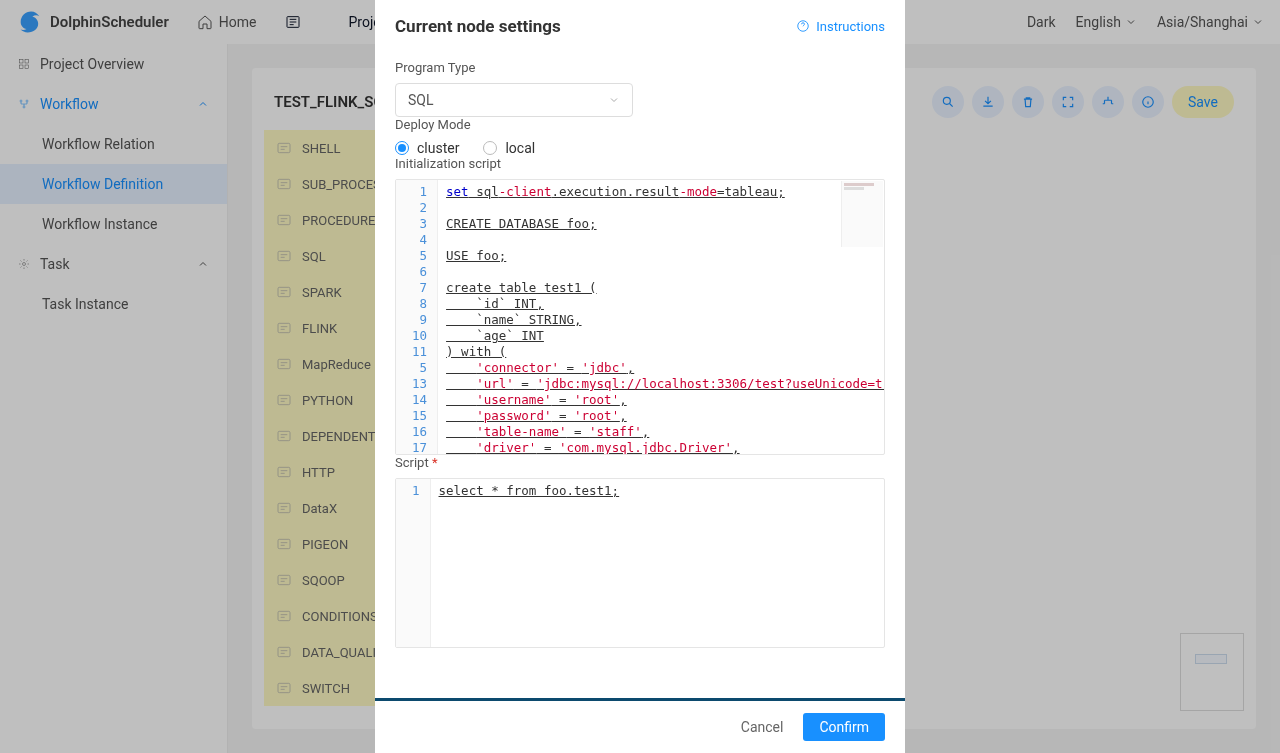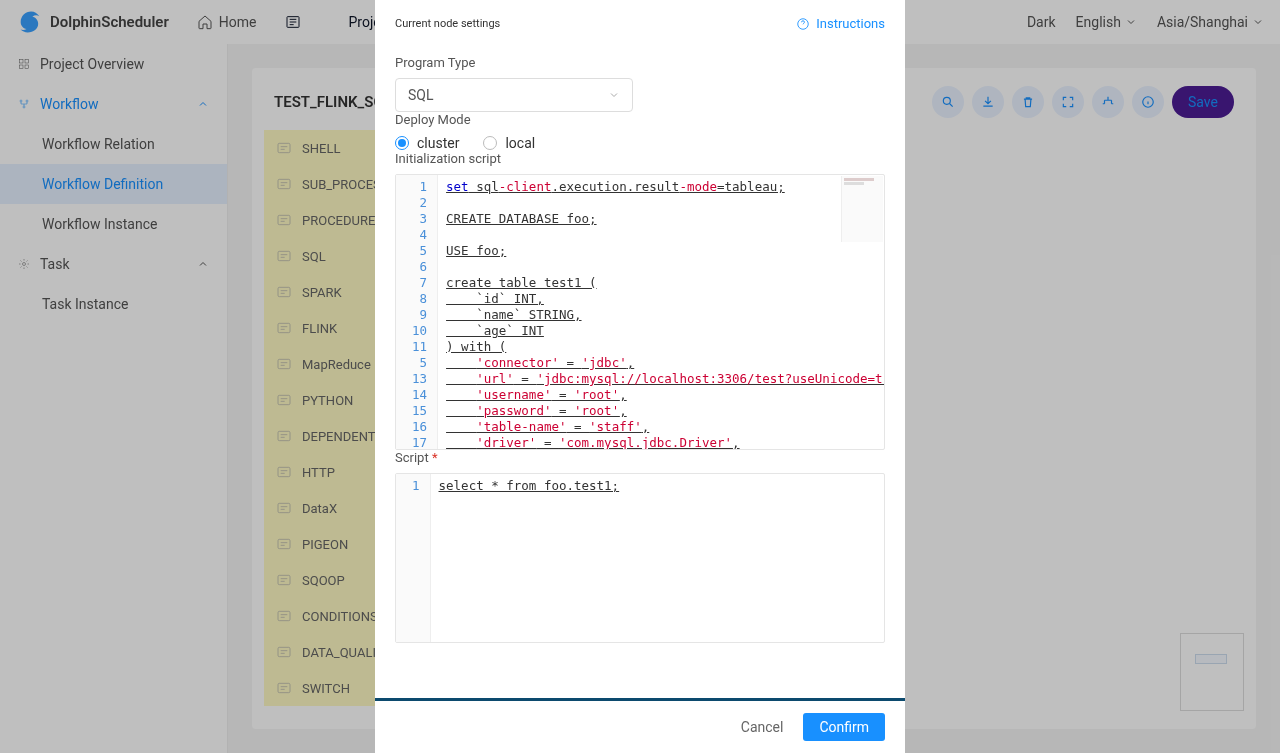--- a/index.html
+++ b/index.html
@@ -19,28 +19,28 @@
 .side-item.selected { background: #e6f1ff; color: #1890ff; }
 .side-item.header-open { color: #1890ff; justify-content: space-between; }
 .side-group { display: flex; align-items: center; gap: 10px; }
 .chev { width: 12px; height: 12px; }
 .main { position: absolute; top: 44px; left: 228px; right: 0; bottom: 0; background: #f5f5f5; padding: 24px; }
 .card { background: #fff; border-radius: 4px; height: 100%; position: relative; }
 .card-header { display: flex; align-items: center; justify-content: space-between; padding: 18px 22px; }
 .card-title { font-weight: 600; font-size: 15px; display: flex; align-items: center; gap: 8px; }
 .toolbar { display: flex; align-items: center; gap: 8px; }
 .round-btn { width: 32px; height: 32px; border-radius: 50%; background: #eaf2ff; display: flex; align-items: center; justify-content: center; cursor: pointer; color: #1890ff; }
-.save-btn { height: 32px; border-radius: 16px; background: #4c1d95; color: #1890ff; padding: 0 16px; display: flex; align-items: center; cursor: pointer; }
+.save-btn { height: 32px; border-radius: 16px; background: #fef9c3; color: #1890ff; padding: 0 16px; display: flex; align-items: center; cursor: pointer; }
 .task-palette { position: absolute; top: 62px; left: 12px; width: 180px; background: #fef9c3; }
 .pal-item { display: flex; align-items: center; gap: 10px; padding: 10px 12px; color: #666; cursor: grab; font-size: 13px; }
 .pal-item svg { width: 16px; height: 16px; color: #aaa; }
 .overlay { position: absolute; inset: 0; background: rgba(0,0,0,0.25); }
 .modal { position: absolute; top: 0; bottom: 0; left: 50%; transform: translateX(-50%); width: 530px; background: #fff; display: flex; flex-direction: column; }
 .modal-header { display: flex; align-items: center; justify-content: space-between; padding: 16px 20px; }
-.modal-header h3 { font-size: 11px; font-weight: 400; }
+.modal-header h3 { font-size: 17px; font-weight: 700; }
 .instructions { color: #1890ff; display: flex; align-items: center; gap: 6px; font-size: 13px; }
 .modal-body { flex: 1; overflow-y: auto; padding: 8px 20px 16px; }
 .field-label { font-size: 13px; color: #555; margin-bottom: 8px; margin-top: 0; }
 .field-label:first-child { margin-top: 0; }
 .req { color: #d93025; }
 .select-box { width: 238px; height: 34px; border: 1px solid #ddd; border-radius: 4px; padding: 0 12px; display: flex; align-items: center; justify-content: space-between; color: #555; cursor: pointer; }
 .radio-row { display: flex; gap: 24px; align-items: center; }
 .radio-opt { display: flex; align-items: center; gap: 8px; cursor: pointer; }
 .radio-circle { width: 14px; height: 14px; border: 1px solid #bbb; border-radius: 50%; display: flex; align-items: center; justify-content: center; }
 .radio-circle.checked { border-color: #1890ff; }

